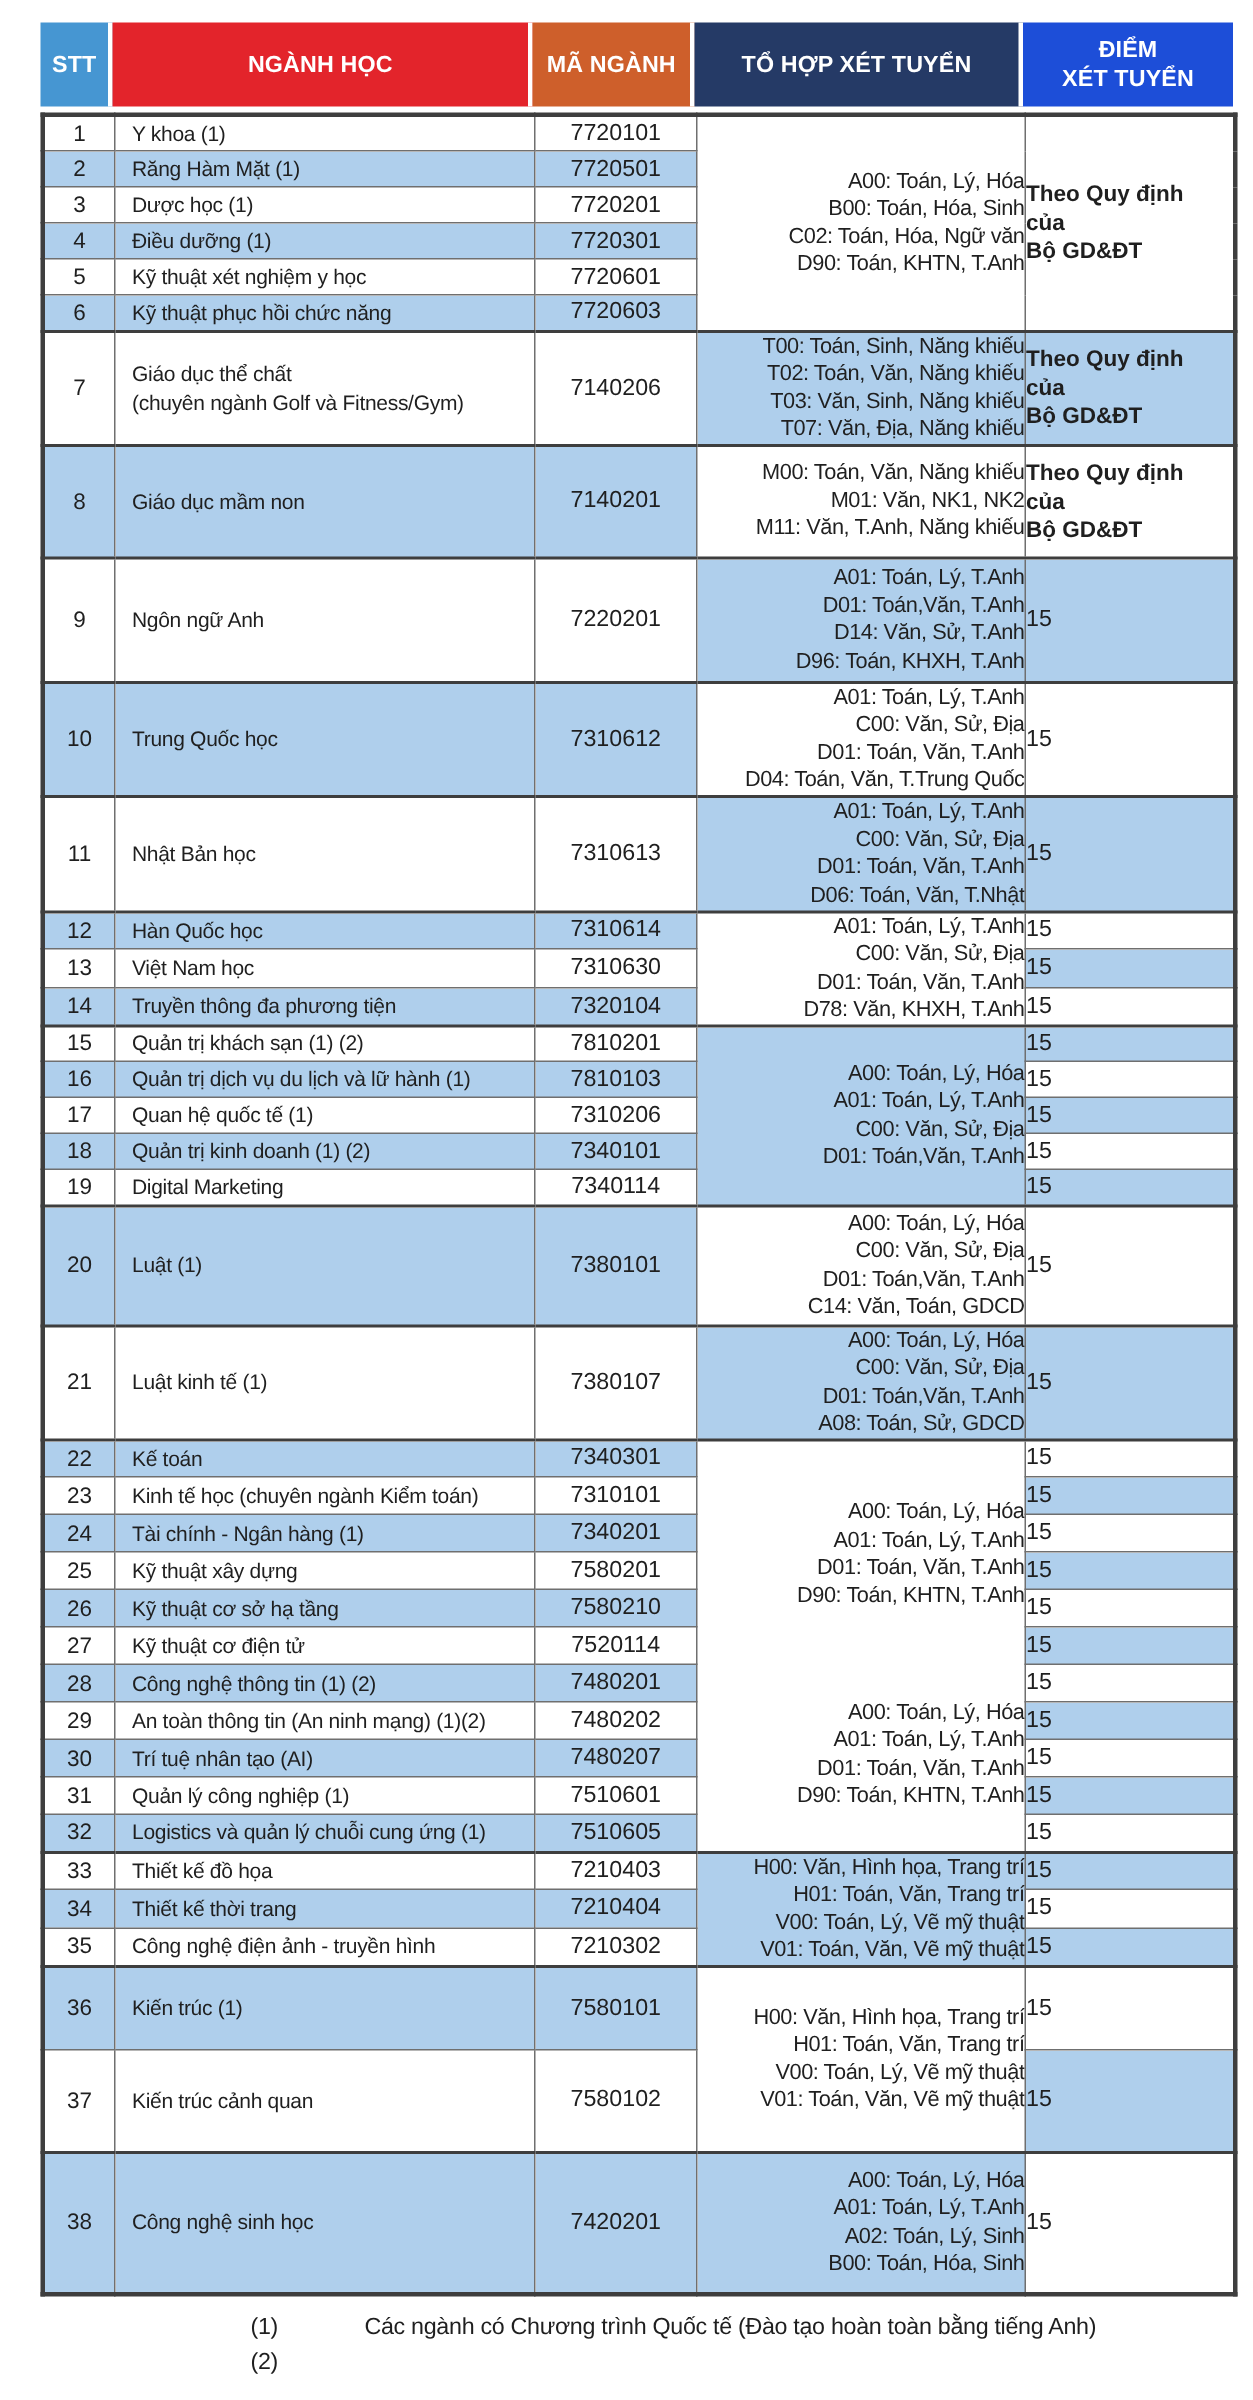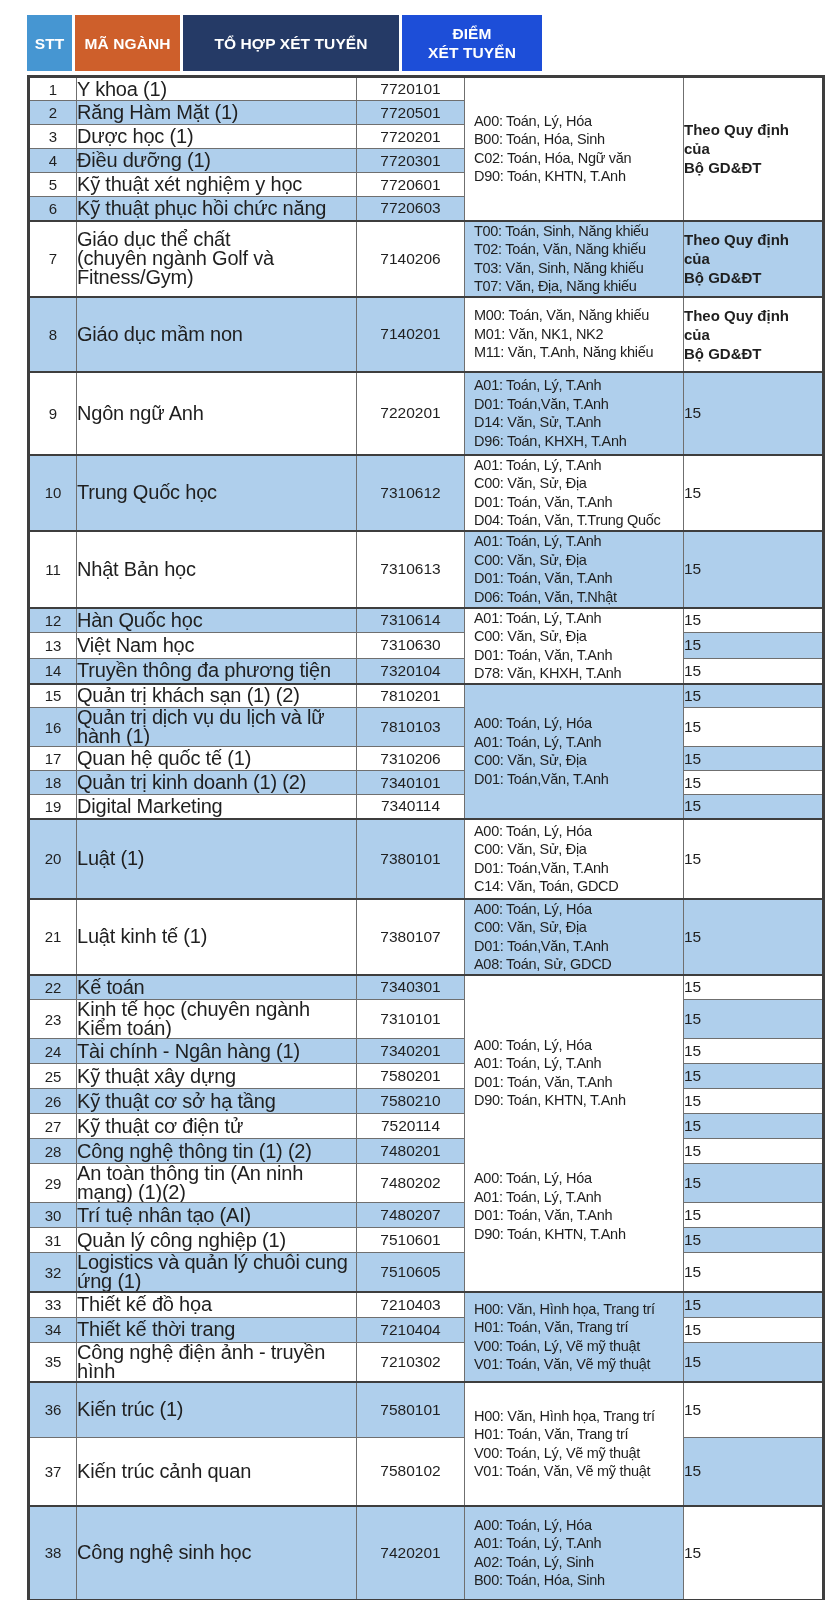--- a/index.html
+++ b/index.html
@@ -25,42 +25,45 @@
   
   table{border-collapse:collapse;table-layout:fixed;width:795px;border:3px solid #3e3e3e;}
   td{
     border:1.5px solid #6f6f6f;
     padding:0;font-size:15px;vertical-align:middle;
     overflow:hidden;
   }
   tr.grp td{border-top:2.5px solid #3e3e3e;}
   td.blue{background:#AFCFEC;}
   td.c{text-align:center;}
-  td.name{text-align:left;letter-spacing:-0.2px;line-height:19px;font-size:20px;}
-  td.combo{text-align:left;padding-left:9px;font-size:14.5px;letter-spacing:-0.3px;line-height:18.5px;}
+  td.name{text-align:left;padding-left:11px;letter-spacing:-0.2px;line-height:19px;font-size:14px;}
+  td.combo{text-align:right;padding-left:9px;font-size:14.5px;letter-spacing:-0.3px;line-height:18.5px;}
   td.score{font-size:15.5px;}
   td.code{font-size:15.5px;}
   .bold{font-weight:bold;}
   .note-line{line-height:19px;font-size:15px;}
   .combo-wrap{display:flex;flex-direction:column;}
   .combo-block{display:flex;flex-direction:column;justify-content:center;}
 
   
   .footnotes{margin:12px 0 0 140px;font-size:15.5px;letter-spacing:-0.2px;}
   .fn{display:flex;margin-bottom:5px;}
   .fn-marker{width:76px;flex:0 0 76px;}
 </style>
 </head>
 <body>
 
 <div class="page">
   <div class="hdr">
       <div class="hdr-cell" style="width: 48px; background: rgb(70, 150, 210);">
         <div>STT</div>
       </div>
+      <div class="hdr-cell" style="width: 280px; background: rgb(227, 36, 43);">
+        <div>NGÀNH HỌC</div>
+      </div>
       <div class="hdr-cell" style="width: 108px; background: rgb(206, 95, 43); text-align: right;">
         <div>MÃ NGÀNH</div>
       </div>
       <div class="hdr-cell" style="width: 219px; background: rgb(37, 58, 102);">
         <div>TỔ HỢP XÉT TUYỂN</div>
       </div>
       <div class="hdr-cell" style="width: 140px; background: #1d4ed8;">
         <div>ĐIỂM</div>
         <div>XÉT TUYỂN</div>
       </div>
@@ -537,18 +540,19 @@
           </td>
           <td class="score">
             <div>15</div>
           </td>
         </tr>
       </tbody>
   </table>
   <div class="footnotes">
       <div class="fn">
         <span class="fn-marker">(1)</span>
+        <span>Các ngành có Chương trình Quốc tế (Đào tạo hoàn toàn bằng tiếng Anh)</span>
       </div>
       <div class="fn">
         <span class="fn-marker">(2)</span>
       </div>
     </div>
 </div>
 
 </body></html>

